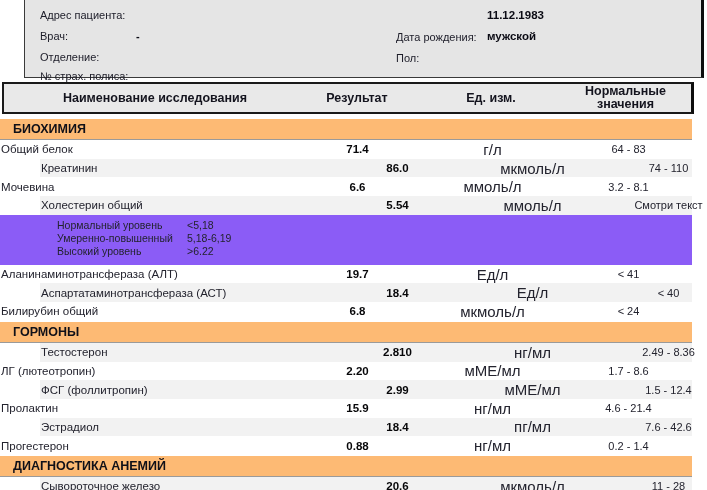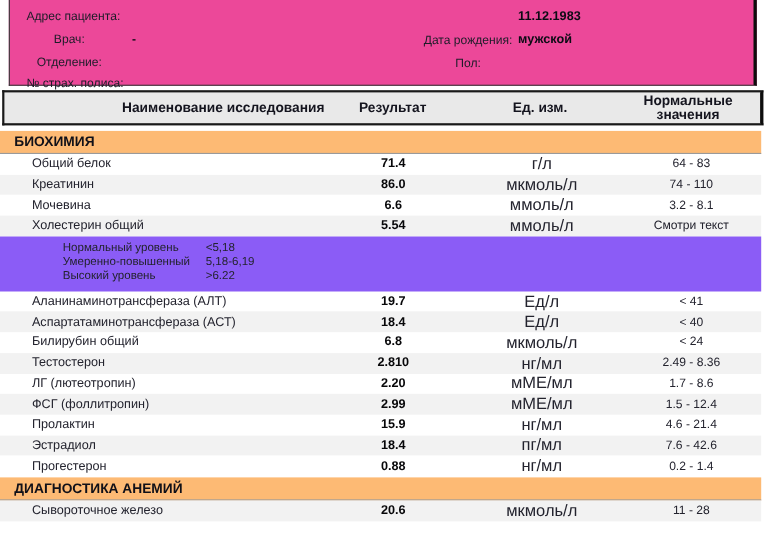--- a/index.html
+++ b/index.html
@@ -11,27 +11,26 @@
   #page{
     position:relative;
     width:707px;height:490px;
     background:#ffffff;
     overflow:hidden;
   }
 
   
   .patient-box{
     position:absolute;
-    left:8px;top:-1px;
+    left:24px;top:-1px;
     width:680px;height:79px;
     border:1px solid #3a3a3a;
     border-right:3px solid #0d0d0d;
     box-sizing:border-box;
-    background:#ec4899;
-    text-align:center;
+    background:#e5e5e5;
   }
   .pi-group-left{position:absolute;left:15px;top:4px;}
   .pi-group-right{position:absolute;left:371px;top:4px;}
   .pi-row{display:flex;align-items:center;height:21px;font-size:11px;}
   .pi-row:nth-child(4){height:17px;}
   .pi-label{min-width:78px;color:#1c1c28;}
   .pi-group-right .pi-label{min-width:91px;margin-top:44px;}
   .pi-value{font-weight:bold;color:#0b0b14;font-size:11.5px;}
   .pi-group-left .pi-value{font-weight:bold;padding-left:18px;font-size:11px;}
 
@@ -44,21 +43,21 @@
     border:2px solid #1a1a1a;
     border-right:3px solid #0d0d0d;
     background:#e9e9e9;
     display:grid;
     grid-template-columns:291px 124px 144px 125px;
     align-items:center;
     font-weight:bold;
     font-size:12.5px;
     color:#14141e;
   }
-  .th-name{padding-left:11px;text-align:right;}
+  .th-name{padding-left:11px;text-align:center;}
   .th-c{text-align:center;line-height:13px;}
 
   
   .tbody{
     position:absolute;
     left:0;top:118px;
     width:692px;
   }
   .section-header{
     height:20px;
@@ -71,22 +70,22 @@
     border-bottom:1px solid #9a9a9a;
     margin-top:1px;
   }
   .trow{
     display:grid;
     grid-template-columns:295px 125px 145px 127px;
     align-items:center;
     height:18.7px;
     font-size:11.5px;
   }
-  .trow.stripe{background:#f2f2f2;}
-  .td-name{padding-left:29px;color:#23232e;}
+  .trow.stripe{background:#f2f2f2;margin-left:40px;}
+  .td-name{padding-left:1px;color:#23232e;}
   .td-result{text-align:center;font-weight:bold;color:#070709;}
   .td-unit{text-align:center;font-size:15px;color:#23232e;}
   .td-normal{text-align:center;font-size:11px;color:#23232e;}
 
   .note-block{
     padding:4px 0 7px 57px;
     background:#8b5cf6;
   }
   .note-line{
     display:flex;
@@ -190,20 +189,21 @@
         <div class="td-result">18.4</div>
         <div class="td-unit">Ед/л</div>
         <div class="td-normal">&lt; 40</div>
       </div>
       <div class="trow">
         <div class="td-name">Билирубин общий</div>
         <div class="td-result">6.8</div>
         <div class="td-unit">мкмоль/л</div>
         <div class="td-normal">&lt; 24</div>
       </div>
+      <div class="section-header">ГОРМОНЫ</div>
       <div class="trow stripe">
         <div class="td-name">Тестостерон</div>
         <div class="td-result">2.810</div>
         <div class="td-unit">нг/мл</div>
         <div class="td-normal">2.49 - 8.36</div>
       </div>
       <div class="trow">
         <div class="td-name">ЛГ (лютеотропин)</div>
         <div class="td-result">2.20</div>
         <div class="td-unit">мМЕ/мл</div>

